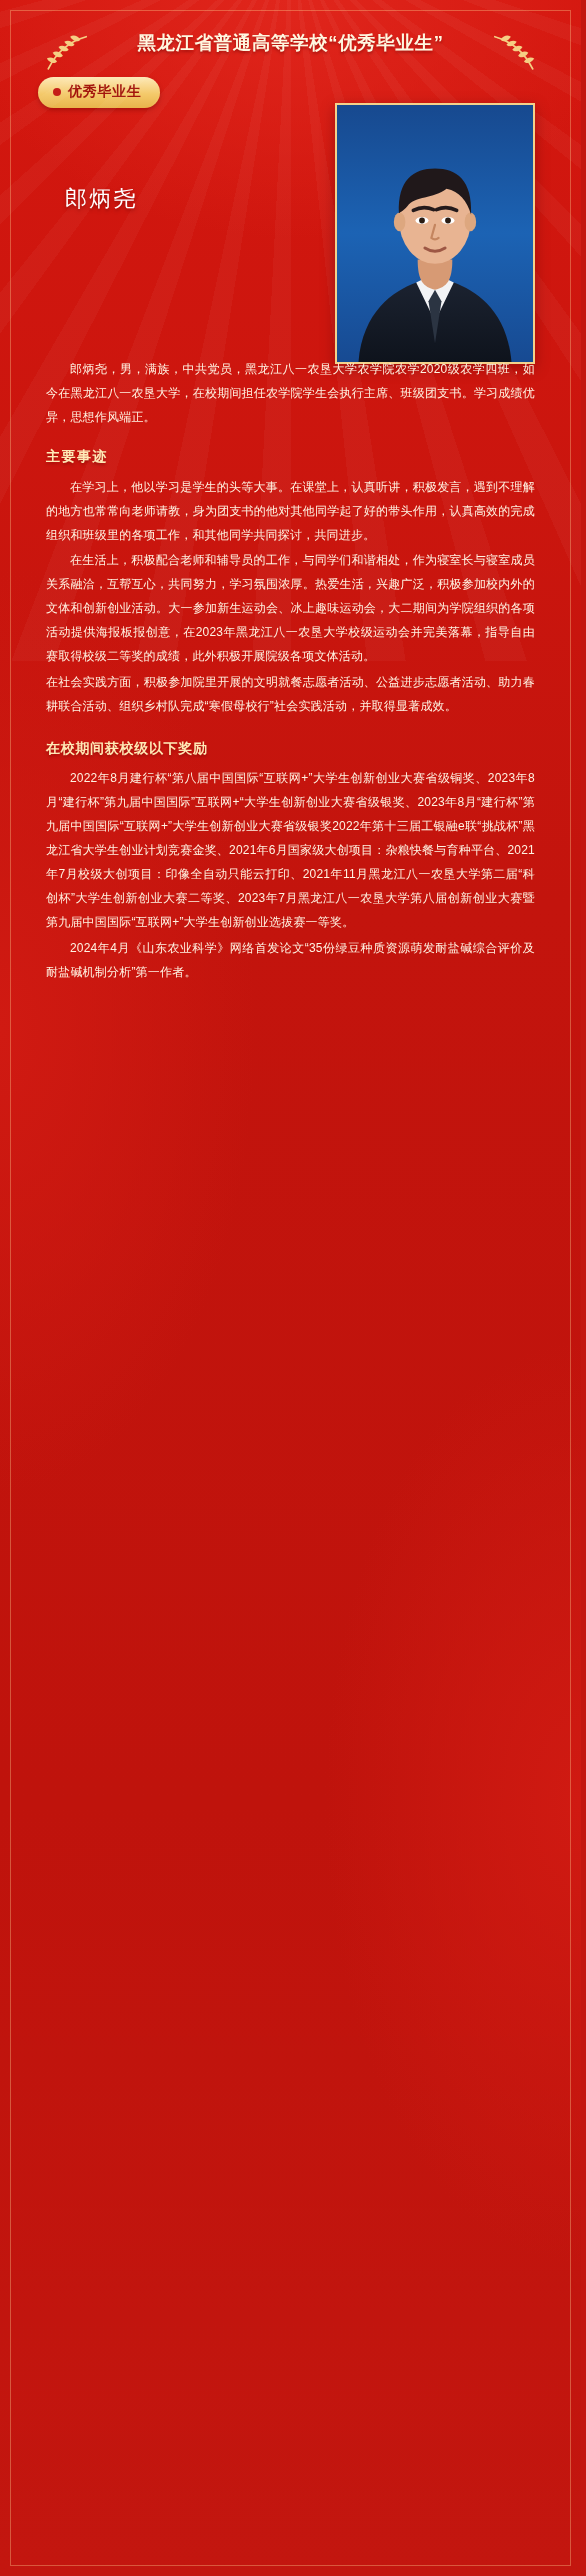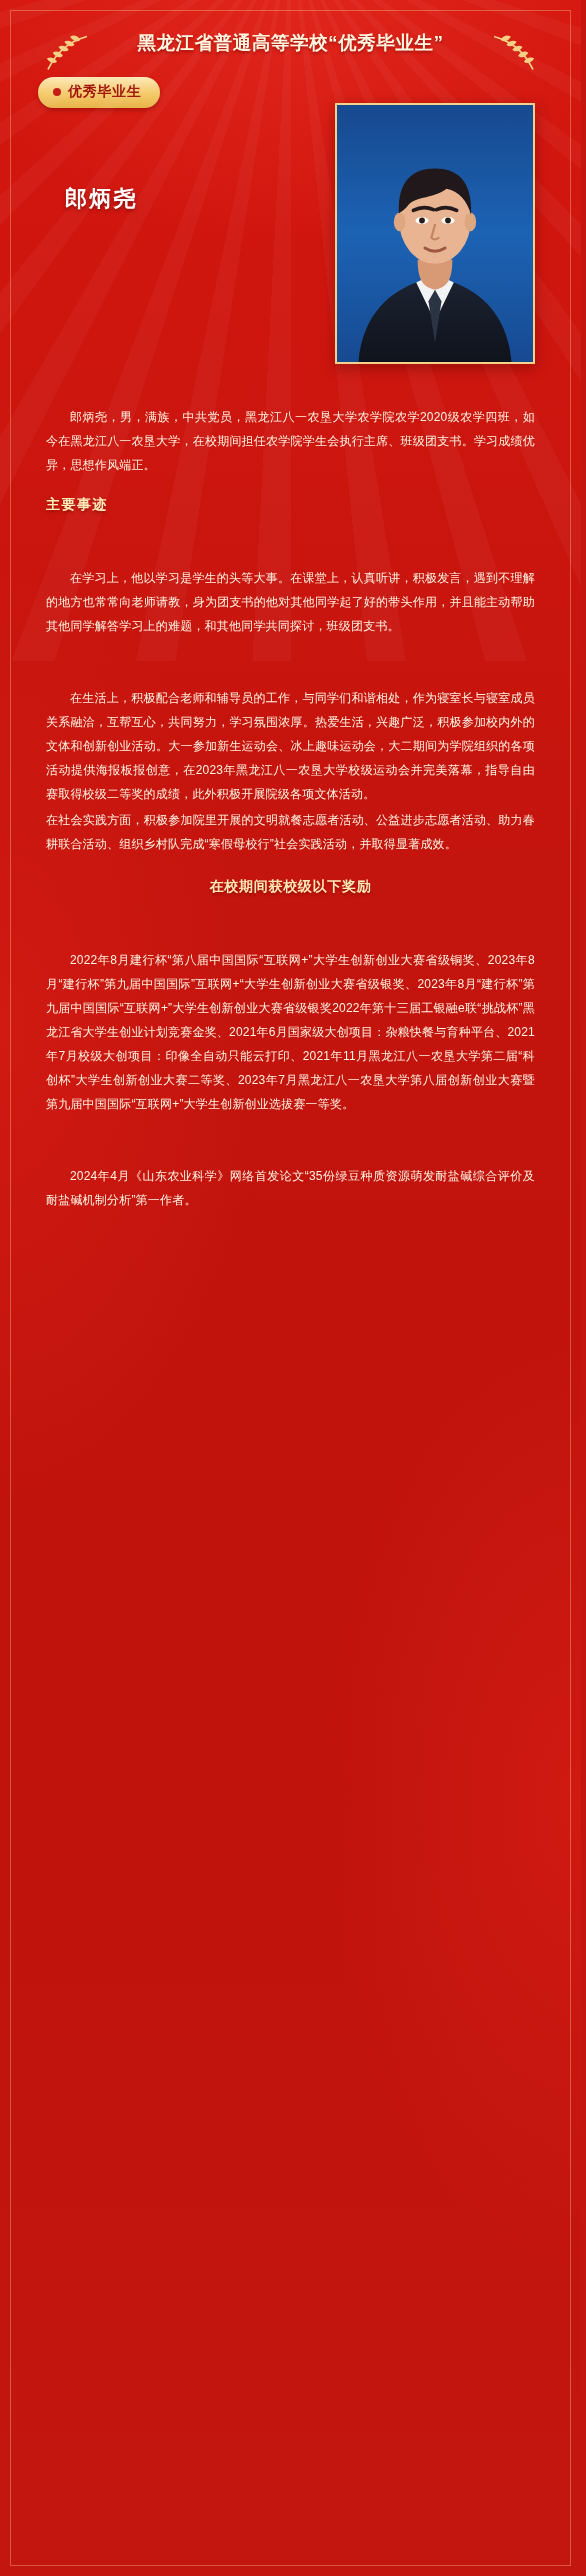--- a/index.html
+++ b/index.html
@@ -97,21 +97,21 @@
     position: relative;
     min-height: 242px;
     padding: 4.4px 0 0 0;
   }
   .student-name {
     position: absolute;
     left: 65px;
     top: 76px;
     color: #ffffff;
     font-size: 22px;
-    font-weight: bold;
+    font-weight: normal;
     letter-spacing: 2.2px;
     text-shadow: 0 1.5px 3.7px rgba(90,0,0,0.5);
   }
   .portrait {
     position: absolute;
     right: 46px;
     top: -4.4px;
     width: 200px;
     height: 261px;
     border: 2.2px solid #f3d28b;
@@ -128,31 +128,31 @@
     color: #fff3e2;
     font-size: 12px;
     line-height: 2.0;
     letter-spacing: 0.2px;
   }
   .content p {
     margin: 0 0 1.5px 0;
     text-align: justify;
     text-justify: inter-ideograph;
   }
-  .content p.indent { text-indent: 2em; margin-top: 48px; }
+  .content p.indent { text-indent: 2em; }
   .section-title {
     font-size: 14px;
     font-weight: bold;
     color: #ffe9b6;
     margin: 13.2px 0 4.4px 0;
     letter-spacing: 1.5px;
     text-shadow: 0 1.5px 2.9px rgba(100,0,0,0.4);
   }
   .awards-title {
-    text-align: center;
+    text-align: left;
     font-size: 14px;
     font-weight: bold;
     color: #ffe9b6;
     margin: 16px 0 4.4px 0;
     letter-spacing: 0.7px;
     text-shadow: 0 1.5px 2.9px rgba(100,0,0,0.4);
   }
 </style>
 </head>
 <body>
@@ -237,21 +237,21 @@
         <path d="M122 198 q14 9 28 0" stroke="#9d5744" stroke-width="4" fill="none" stroke-linecap="round"></path>
       </svg>
     </div>
   </div>
 
   <div class="content">
     <p class="indent">郎炳尧，男，满族，中共党员，黑龙江八一农垦大学农学院农学2020级农学四班，如今在黑龙江八一农垦大学，在校期间担任农学院学生会执行主席、班级团支书。学习成绩优异，思想作风端正。</p>
 
     <div class="section-title">主要事迹</div>
 
-    <p class="indent">在学习上，他以学习是学生的头等大事。在课堂上，认真听讲，积极发言，遇到不理解的地方也常常向老师请教，身为团支书的他对其他同学起了好的带头作用，并且能主动帮助其他同学解答学习上的难题，和其他同学共同探讨，班级团支书。</p>
+    <p class="indent">在学习上，他以学习是学生的头等大事。在课堂上，认真听讲，积极发言，遇到不理解的地方也常常向老师请教，身为团支书的他对其他同学起了好的带头作用，认真高效的完成组织和班级里的各项工作，和其他同学共同探讨，共同进步。</p>
     <p class="indent">在生活上，积极配合老师和辅导员的工作，与同学们和谐相处，作为寝室长与寝室成员关系融洽，互帮互心，共同努力，学习氛围浓厚。热爱生活，兴趣广泛，积极参加校内外的文体和创新创业活动。大一参加新生运动会、冰上趣味运动会，大二期间为学院组织的各项活动提供海报板报创意，在2023年黑龙江八一农垦大学校级运动会并完美落幕，指导自由赛取得校级二等奖的成绩，此外积极开展院级各项文体活动。</p>
     <p>在社会实践方面，积极参加院里开展的文明就餐志愿者活动、公益进步志愿者活动、助力春耕联合活动、组织乡村队完成“寒假母校行”社会实践活动，并取得显著成效。</p>
 
     <div class="awards-title">在校期间获校级以下奖励</div>
 
     <p class="indent">2022年8月建行杯“第八届中国国际“互联网+”大学生创新创业大赛省级铜奖、2023年8月“建行杯”第九届中国国际”互联网+“大学生创新创业大赛省级银奖、2023年8月“建行杯”第九届中国国际“互联网+”大学生创新创业大赛省级银奖2022年第十三届工银融e联“挑战杯”黑龙江省大学生创业计划竞赛金奖、2021年6月国家级大创项目：杂粮快餐与育种平台、2021年7月校级大创项目：印像全自动只能云打印、2021年11月黑龙江八一农垦大学第二届“科创杯”大学生创新创业大赛二等奖、2023年7月黑龙江八一农垦大学第八届创新创业大赛暨第九届中国国际“互联网+”大学生创新创业选拔赛一等奖。</p>
     <p class="indent">2024年4月《山东农业科学》网络首发论文“35份绿豆种质资源萌发耐盐碱综合评价及耐盐碱机制分析”第一作者。</p>
   </div>
 </div>
 

